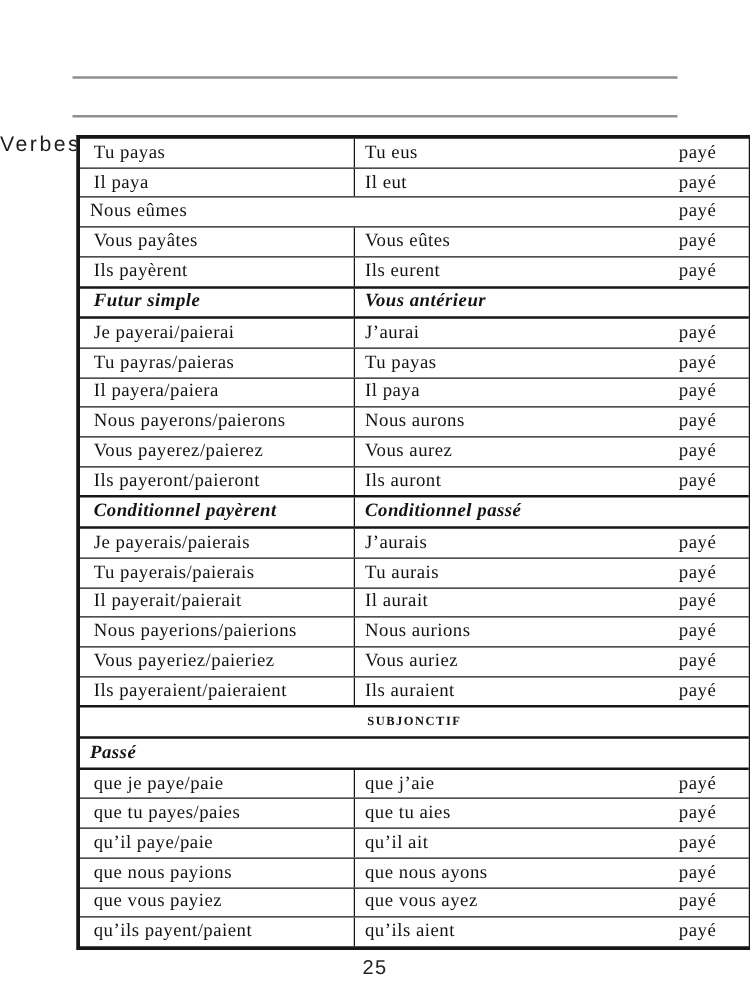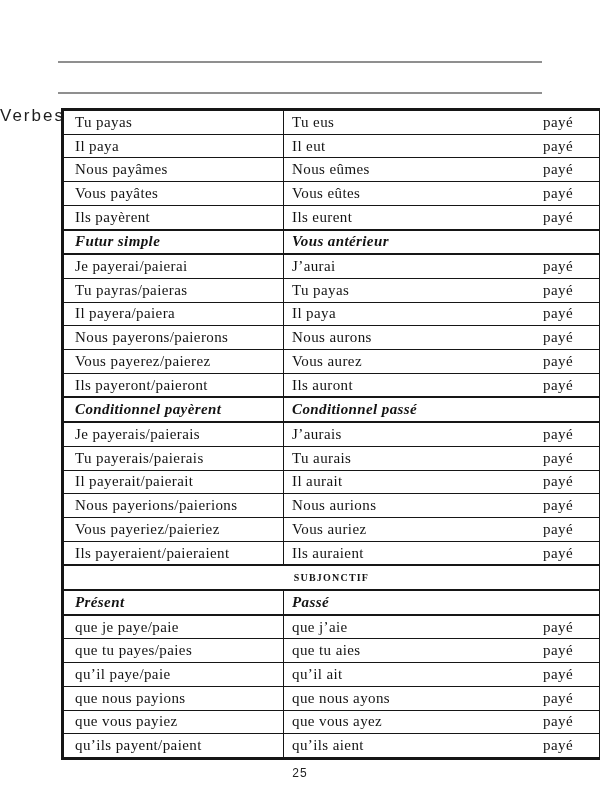--- a/index.html
+++ b/index.html
@@ -96,21 +96,21 @@
     font-size: 10px;
     letter-spacing: 1.2px;
   }
   .page-number {
     position: absolute;
     top: 766px;
     left: 0;
     right: 0;
     text-align: center;
     font-family: "Liberation Sans", sans-serif;
-    font-size: 12px;
+    font-size: 16px;
     letter-spacing: 1px;
     color: #222222;
   }
 </style>
 </head>
 <body>
 
 <div class="page">
   <div class="title-rule top"></div>
   <div class="page-title">Verbes en -ayer</div>
@@ -125,21 +125,20 @@
         </div>
       </div>
       <div class="trow simple">
         <div class="cell cell-left">Il paya</div>
         <div class="cell cell-right">
           <span>Il eut</span>
           <span class="pp">payé</span>
         </div>
       </div>
       <div class="trow simple">
-        <div class="cell cell-left">Nous payâmes</div>
         <div class="cell cell-right">
           <span>Nous eûmes</span>
           <span class="pp">payé</span>
         </div>
       </div>
       <div class="trow simple">
         <div class="cell cell-left">Vous payâtes</div>
         <div class="cell cell-right">
           <span>Vous eûtes</span>
           <span class="pp">payé</span>
@@ -245,21 +244,20 @@
         <div class="cell cell-left">Ils payeraient/paieraient</div>
         <div class="cell cell-right">
           <span>Ils auraient</span>
           <span class="pp">payé</span>
         </div>
       </div>
       <div class="trow span">
         <div class="span-label">SUBJONCTIF</div>
       </div>
       <div class="trow section">
-        <div class="cell cell-left">Présent</div>
         <div class="cell cell-right">
           <span>Passé</span>
         </div>
       </div>
       <div class="trow simple">
         <div class="cell cell-left">que je paye/paie</div>
         <div class="cell cell-right">
           <span>que j’aie</span>
           <span class="pp">payé</span>
         </div>

